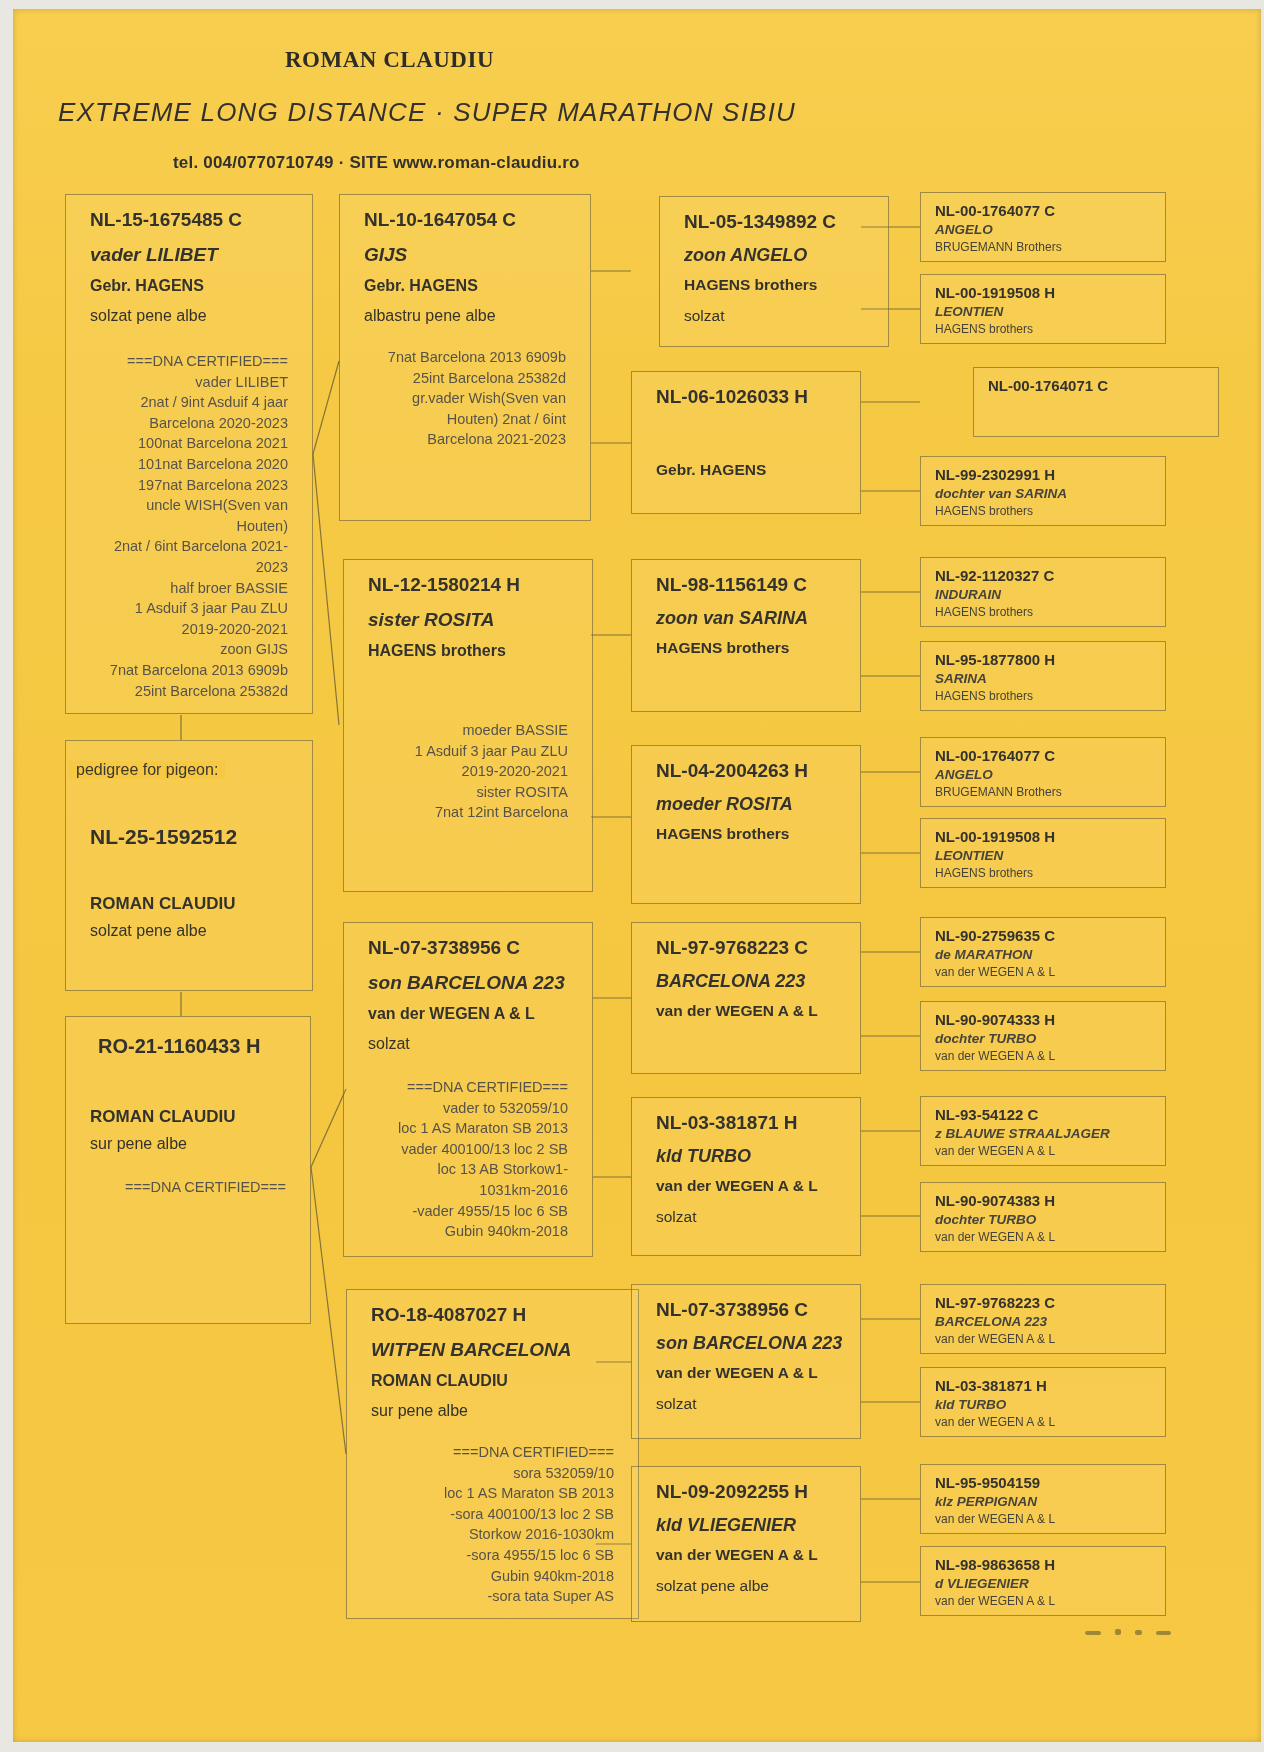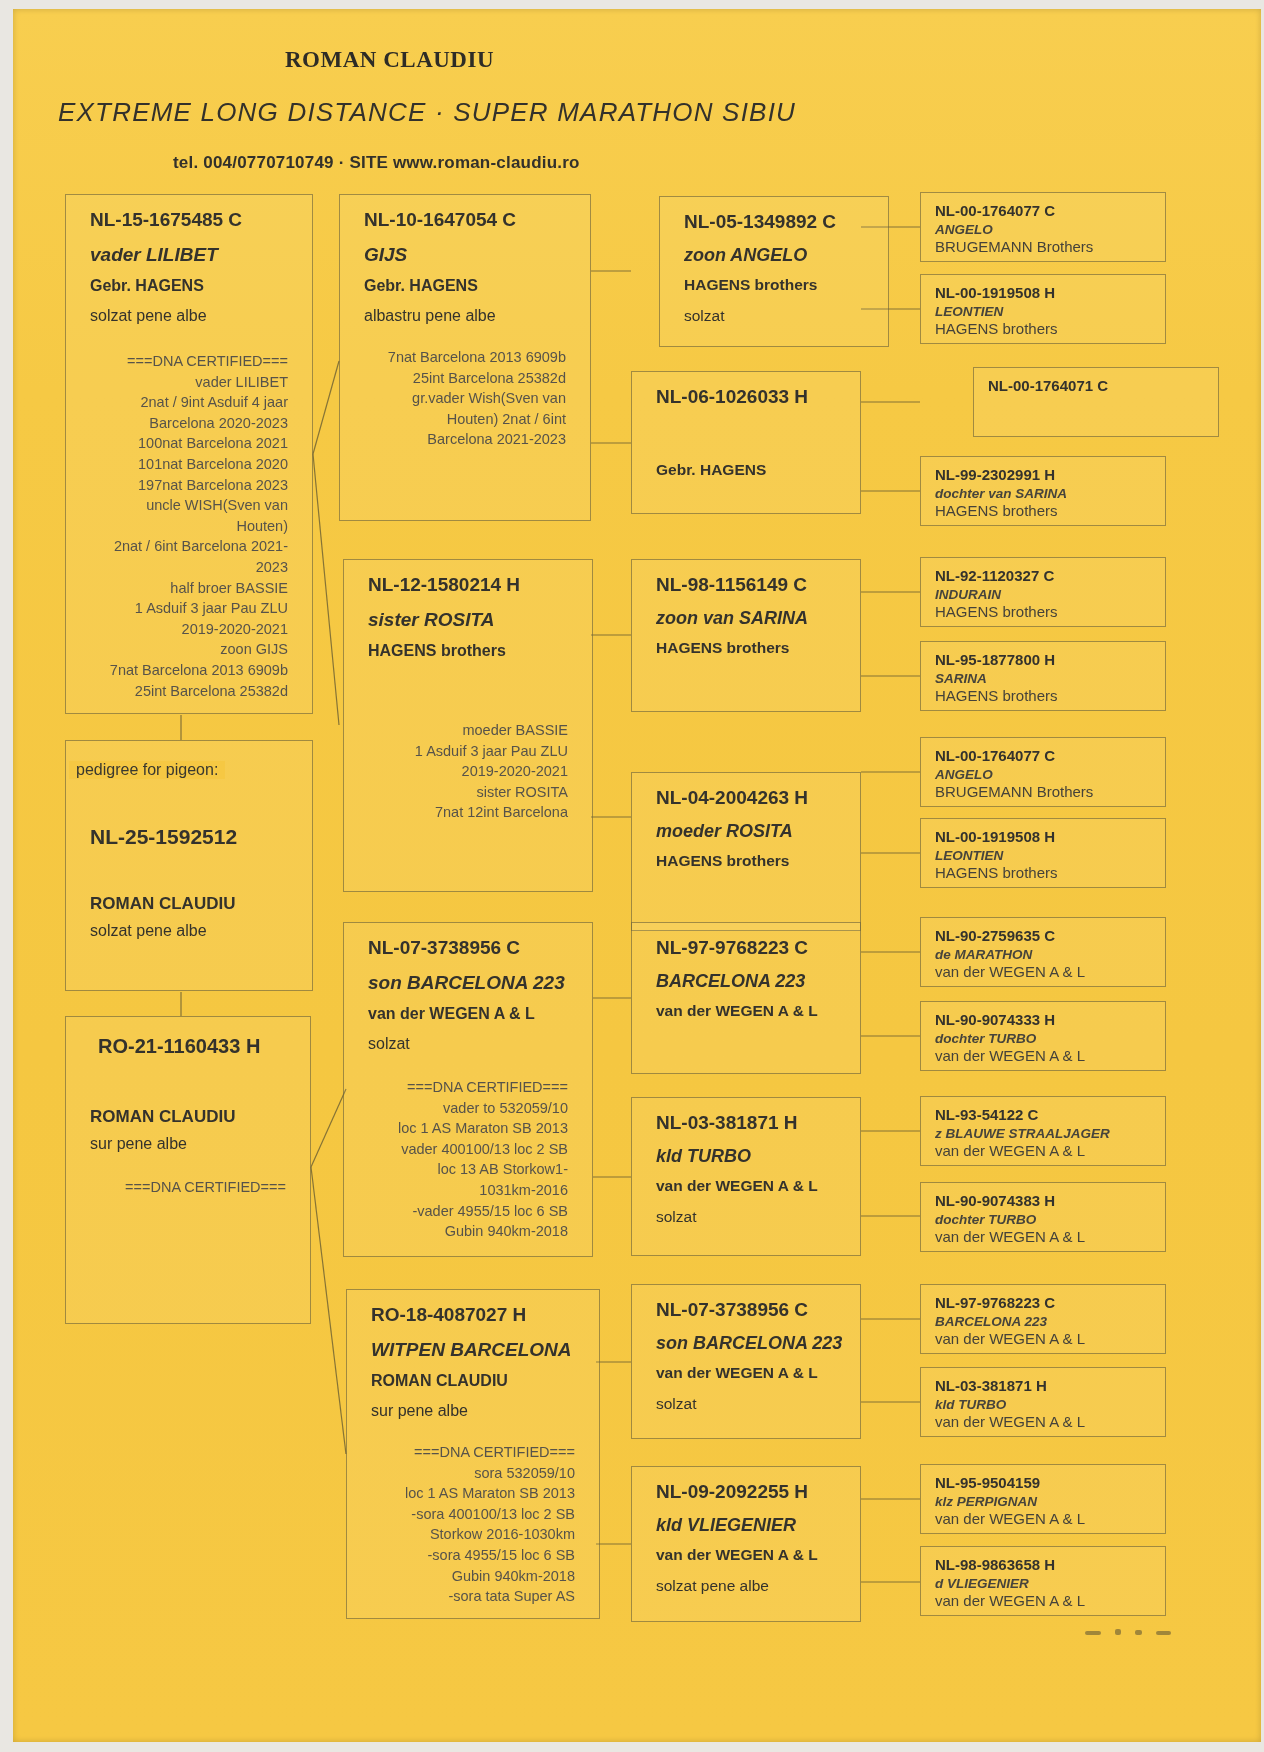--- a/index.html
+++ b/index.html
@@ -56,21 +56,21 @@
 
   .md .ring{font-size:19px;line-height:21px;margin:2px 0 13px;}
   .md .name{font-size:18px;line-height:20px;margin:0 0 11px;}
   .md .loft{font-size:15.5px;line-height:18px;font-weight:bold;margin:0 0 13px;}
   .md .colorline{font-size:15.5px;line-height:17px;}
   .node-H .loft{margin-top:54px;}
 
   .sm{padding:9px 14px;}
   .sm .ring{font-size:15px;line-height:17px;margin:0 0 3px;}
   .sm .name{font-size:13.5px;line-height:16px;color:#47443b;margin:0 0 1px;}
-  .sm .loft{font-size:15px;line-height:16px;color:#45423a;}
+  .sm .loft{font-size:12px;line-height:16px;color:#45423a;}
 
   .main-node .ring{font-size:21px;line-height:23px;margin:72px 0 0;}
   .main-node .loft{font-size:17px;line-height:19px;font-weight:bold;margin:46px 0 0;}
   .main-node .colorline{font-size:16px;line-height:18px;margin:9px 0 0;}
 
   .mother-node .ring{font-size:20px;line-height:22px;margin:6px 8px 0;}
   .mother-node .loft{font-size:17px;line-height:19px;font-weight:bold;margin:50px 0 0;}
   .mother-node .colorline{font-size:16px;line-height:18px;margin:9px 0 0;}
   .mother-node .details{margin-top:24px;font-size:14.5px;line-height:20px;}
 
@@ -213,21 +213,21 @@
           <div>===DNA CERTIFIED===</div>
           <div>vader to 532059/10</div>
           <div>loc 1 AS Maraton SB 2013</div>
           <div>vader 400100/13 loc 2 SB</div>
           <div>loc 13 AB Storkow1-</div>
           <div>1031km-2016</div>
           <div>-vader 4955/15 loc 6 SB</div>
           <div>Gubin 940km-2018</div>
         </div>
   </div>
-      <div class="node lg node-F" style="left: 333px; top: 1280px; width: 254px; height: 330px;">
+      <div class="node lg node-F" style="left: 333px; top: 1280px; width: 293px; height: 330px;">
     <div class="ring">RO-18-4087027 H</div>
     <div class="name">WITPEN BARCELONA</div>
     <div class="loft">ROMAN CLAUDIU</div>
     <div class="colorline">sur pene albe</div>
     <div class="details">
           <div>===DNA CERTIFIED===</div>
           <div>sora 532059/10</div>
           <div>loc 1 AS Maraton SB 2013</div>
           <div>-sora 400100/13 loc 2 SB</div>
           <div>Storkow 2016-1030km</div>
@@ -248,21 +248,21 @@
 
     <div class="loft">Gebr. HAGENS</div>
 
   </div>
       <div class="node md" style="left: 618px; top: 550px; width: 230px; height: 153px;">
     <div class="ring">NL-98-1156149 C</div>
     <div class="name">zoon van SARINA</div>
     <div class="loft">HAGENS brothers</div>
 
   </div>
-      <div class="node md" style="left: 618px; top: 763px; width: 230px; height: 159px;">
+      <div class="node md" style="left: 618px; top: 736px; width: 230px; height: 159px;">
     <div class="ring">NL-04-2004263 H</div>
     <div class="name">moeder ROSITA</div>
     <div class="loft">HAGENS brothers</div>
 
   </div>
       <div class="node md" style="left: 618px; top: 913px; width: 230px; height: 152px;">
     <div class="ring">NL-97-9768223 C</div>
     <div class="name">BARCELONA 223</div>
     <div class="loft">van der WEGEN A &amp; L</div>
 

